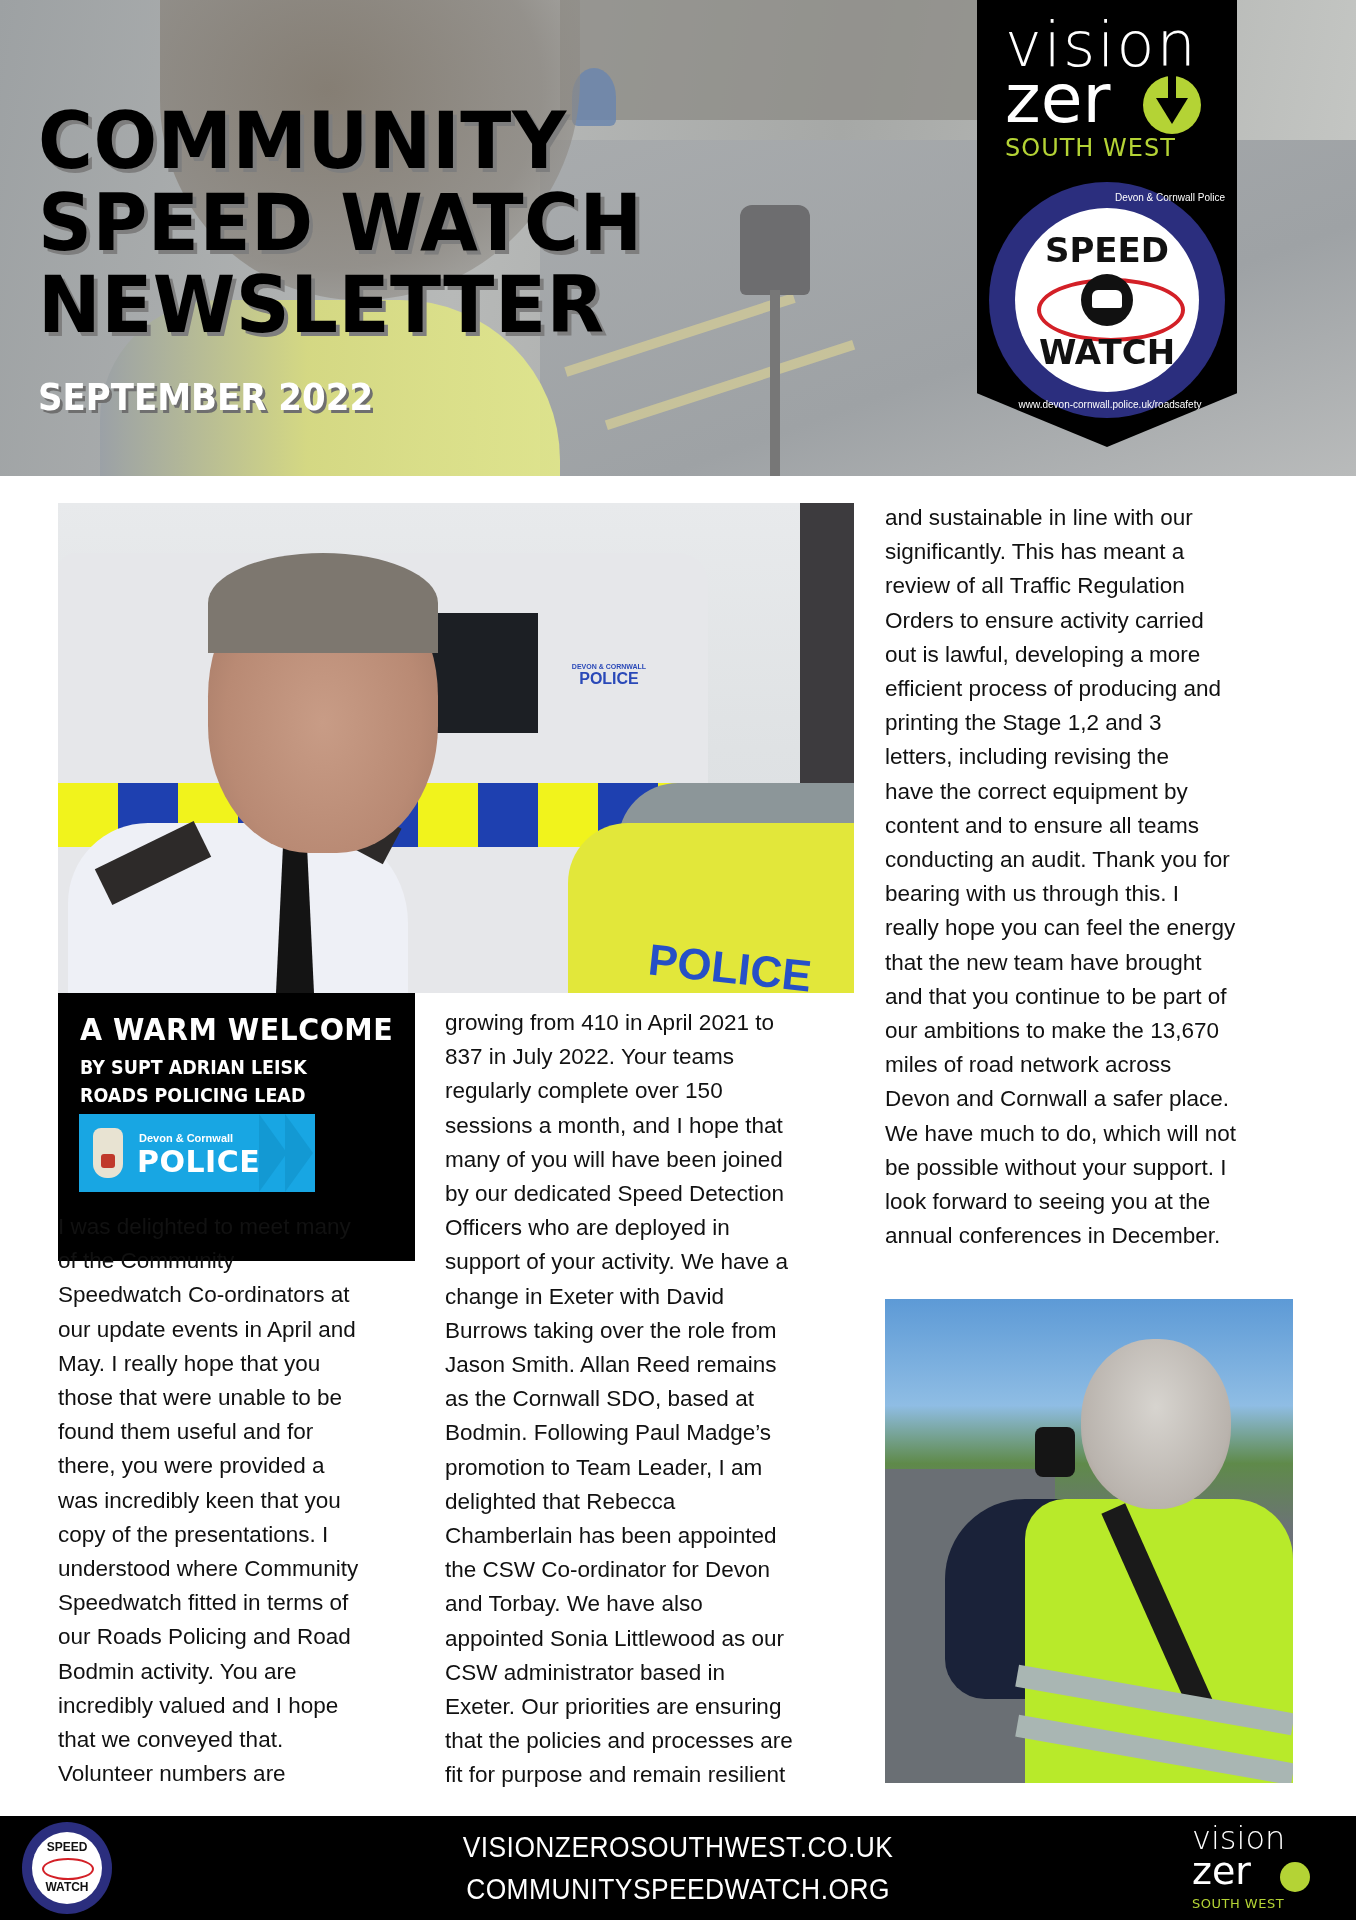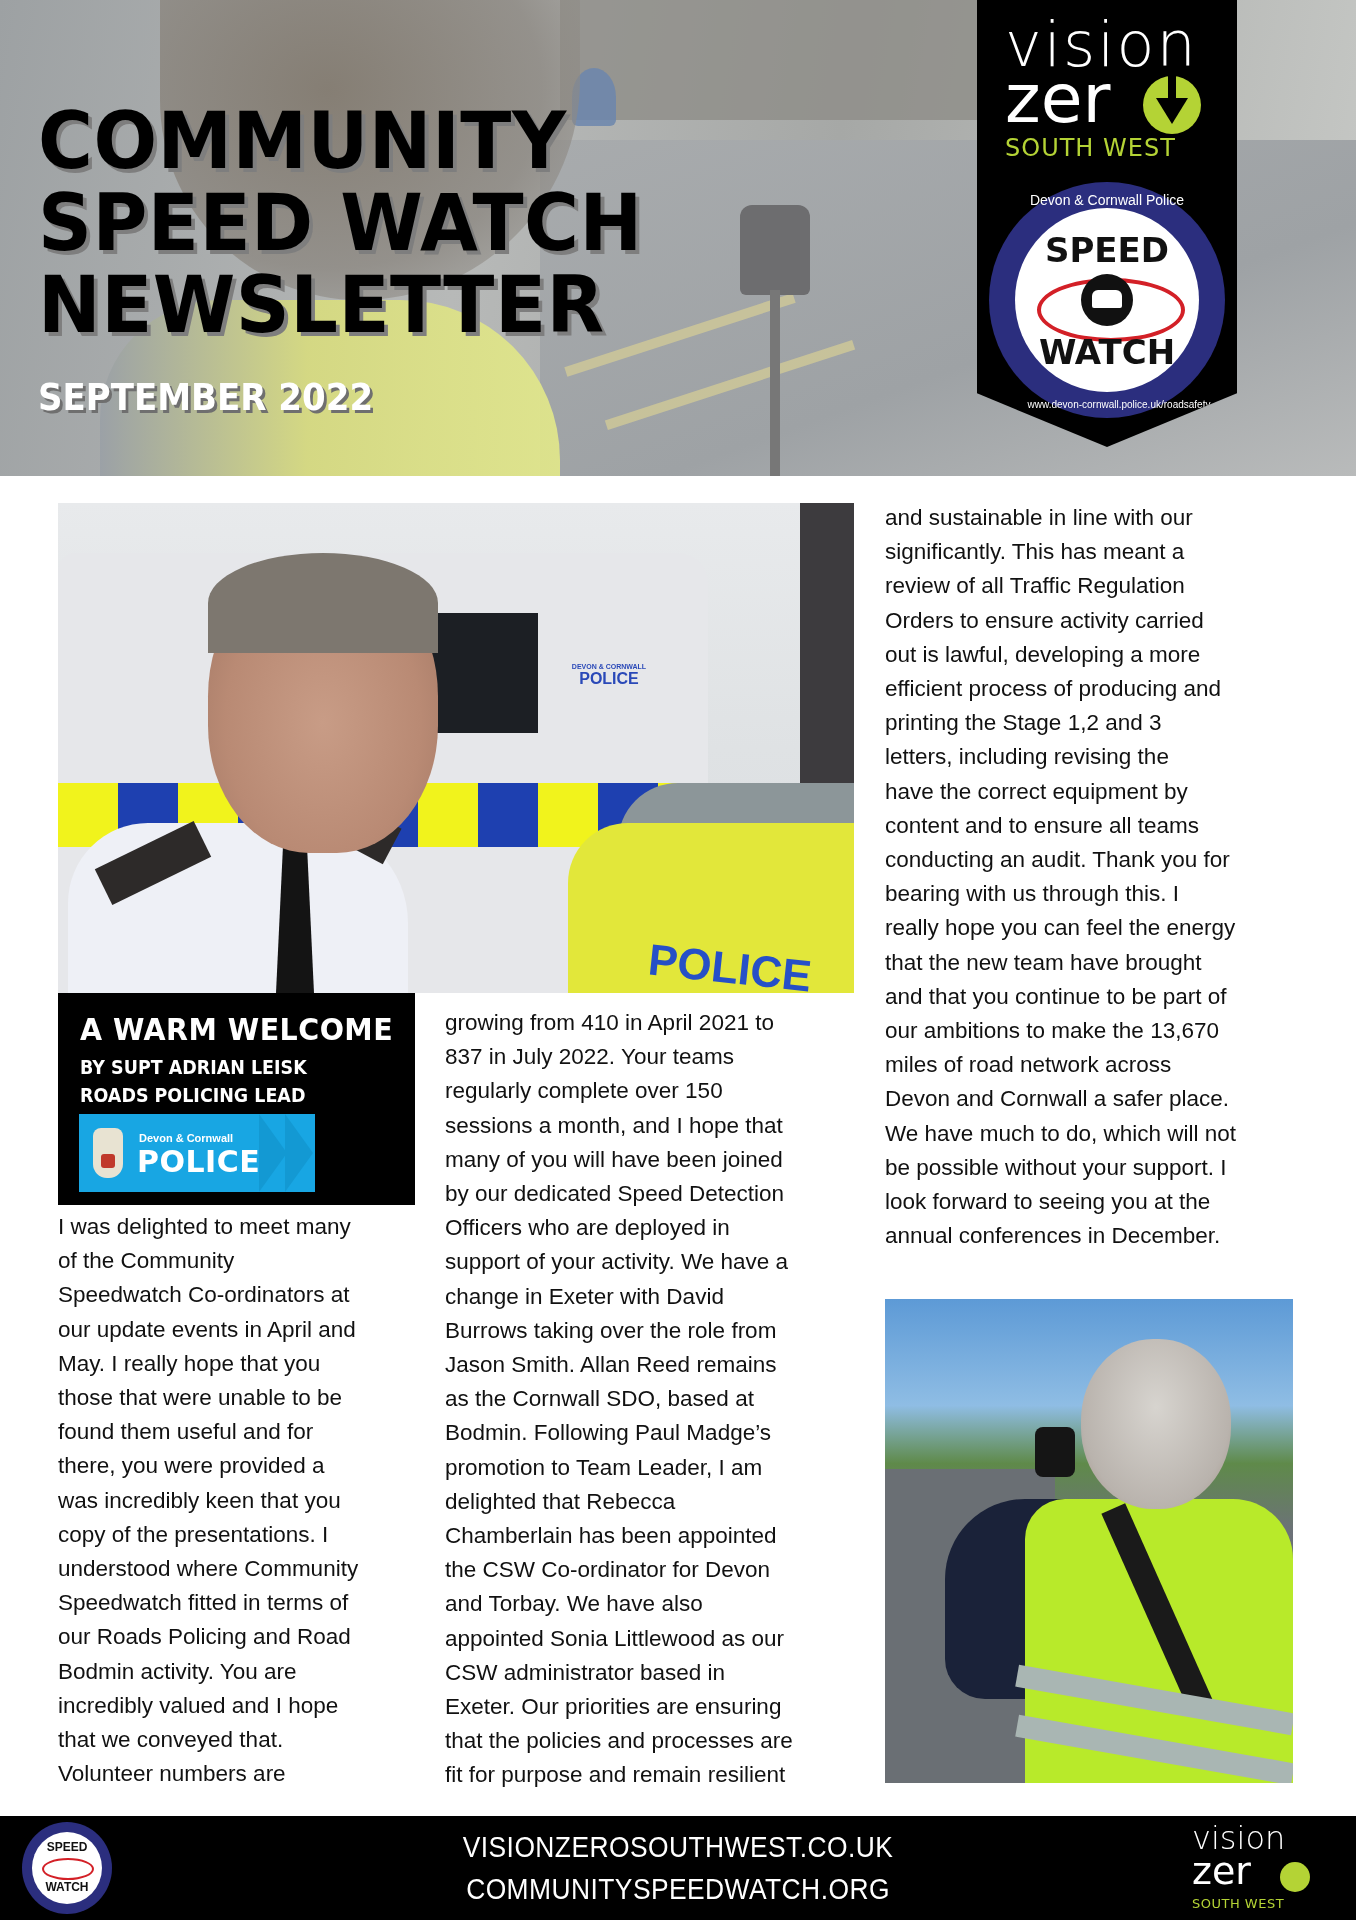--- a/index.html
+++ b/index.html
@@ -30,22 +30,22 @@
   .banner { position:absolute; left:977px; top:0; width:260px; height:447px; background:#000;
             clip-path: polygon(0 0, 100% 0, 100% 88%, 50% 100%, 0 88%); }
   .vz-vision { position:absolute; left:28px; top:14px; font-size:62px; font-weight:300; color:#fff; letter-spacing:2px; line-height:62px; font-family:"DejaVu Sans", sans-serif;}
   .vz-zero { position:absolute; left:28px; top:68px; font-size:68px; color:#fff; line-height:62px; font-family:"DejaVu Sans", sans-serif; }
   .vz-arrow { position:absolute; left:166px; top:76px; width:58px; height:58px; border-radius:50%; background:#b4d335; }
   .vz-arrow .shaft { position:absolute; left:25px; top:-30px; width:8px; height:62px; background:#000; }
   .vz-arrow .head { position:absolute; left:13px; top:22px; width:0; height:0; border-left:16px solid transparent; border-right:16px solid transparent; border-top:26px solid #000; }
   .vz-sw { position:absolute; left:28px; top:134px; font-size:24px; color:#b4d335; letter-spacing:1px; font-family:"DejaVu Sans", sans-serif; }
   .sw-badge { position:absolute; left:12px; top:182px; width:236px; height:236px; border-radius:50%; background:#2b2e7e; }
   .sw-inner { position:absolute; left:26px; top:26px; width:184px; height:184px; border-radius:50%; background:#fff; }
-  .sw-top { position:absolute; left:0; top:10px; width:236px; text-align:center; color:#fff; font-size:14px; }
-  .sw-bottom { position:absolute; left:12px; bottom:8px; width:236px; text-align:center; color:#fff; font-size:10px; }
+  .sw-top { position:absolute; left:0; top:10px; width:236px; text-align:right; color:#fff; font-size:10px; }
+  .sw-bottom { position:absolute; left:3px; bottom:8px; width:236px; text-align:center; color:#fff; font-size:10px; }
   .sw-speed { position:absolute; left:0; top:22px; width:184px; text-align:center; font-size:34px; font-weight:900; color:#111; font-family:"DejaVu Sans", sans-serif; }
   .sw-watch { position:absolute; left:0; top:124px; width:184px; text-align:center; font-size:34px; font-weight:900; color:#111; font-family:"DejaVu Sans", sans-serif; }
   .sw-eye { position:absolute; left:22px; top:70px; width:140px; height:56px; border:4px solid #d32027; border-radius:50% / 50%; transform:rotate(0deg); }
   .sw-pupil { position:absolute; left:66px; top:66px; width:52px; height:52px; border-radius:50%; background:#111; }
   .sw-car { position:absolute; left:77px; top:82px; width:30px; height:18px; background:#fff; border-radius:6px 6px 2px 2px; }
 
   .photo1 { position:absolute; left:58px; top:503px; width:796px; height:490px; overflow:hidden;
             background: linear-gradient(180deg, #e8eaec 0%, #dfe2e4 50%, #d9dce0 100%); }
   .p1-van { position:absolute; left:0; top:50px; width:650px; height:440px; background:#e6e7ea; border-radius:18px 30px 0 0; }
   .p1-stripe { position:absolute; left:0; top:280px; width:650px; height:64px;
@@ -58,21 +58,21 @@
   .p1-vanlabel { position:absolute; left:496px; top:160px; font-size:16px; font-weight:bold; color:#2a49b8; text-align:center; width:110px; }
   .p1-vanlabel small { display:block; font-size:7px; }
   .p1-head { position:absolute; left:150px; top:60px; width:230px; height:290px; border-radius:46% 46% 44% 44%;
              background: radial-gradient(ellipse at 50% 55%, #c89c86 0%, #b98a74 60%, #a07663 100%); }
   .p1-hair { position:absolute; left:150px; top:50px; width:230px; height:100px; border-radius:50% 50% 0 0; background:#7d776f; }
   .p1-shirt { position:absolute; left:10px; top:320px; width:340px; height:180px; background:#eef0f6; border-radius:80px 100px 0 0; }
   .p1-tie { position:absolute; left:218px; top:330px; width:38px; height:160px; background:#141414; clip-path:polygon(20% 0, 80% 0, 100% 100%, 0 100%); }
   .p1-ep-l { position:absolute; left:40px; top:340px; width:110px; height:40px; background:#2d2a29; transform:rotate(-26deg); }
   .p1-ep-r { position:absolute; left:240px; top:300px; width:100px; height:40px; background:#2d2a29; transform:rotate(28deg); }
 
-  .welcome { position:absolute; left:58px; top:993px; width:357px; height:212px; background:#000; }
+  .welcome { position:absolute; left:58px; top:993px; width:357px; height:268px; background:#000; }
   .welcome-title { position:absolute; left:22px; top:18px; font-size:31px; font-weight:900; color:#fff; letter-spacing:0.5px; font-family:"DejaVu Sans", sans-serif; white-space:nowrap; transform:scaleX(0.92); transform-origin:left top; }
   .welcome-sub { position:absolute; left:22px; top:60px; font-size:19px; font-weight:900; color:#fff; line-height:28px; font-family:"DejaVu Sans", sans-serif; white-space:nowrap; transform:scaleX(0.92); transform-origin:left top; }
   .police-badge { position:absolute; left:21px; top:121px; width:236px; height:78px; background:#18a6e3; }
   .police-badge .chev { position:absolute; top:0; width:0; height:0; border-top:39px solid transparent; border-bottom:39px solid transparent; border-left:28px solid #1399d3; }
   .police-crest { position:absolute; left:14px; top:14px; width:30px; height:50px; border-radius:8px 8px 14px 14px; background:#e8e3d2; }
   .police-crest::after { content:""; position:absolute; left:8px; top:26px; width:14px; height:14px; background:#c0392b; border-radius:3px; }
   .police-top { position:absolute; left:60px; top:18px; font-size:11px; color:#fff; font-weight:bold; }
   .police-main { position:absolute; left:58px; top:30px; font-size:30px; color:#fff; font-weight:900; font-family:"DejaVu Sans", sans-serif; letter-spacing:0.5px; }
 
   .col { position:absolute; font-family:"Liberation Sans", sans-serif; font-size:22.5px; line-height:34.2px; color:#111; }

